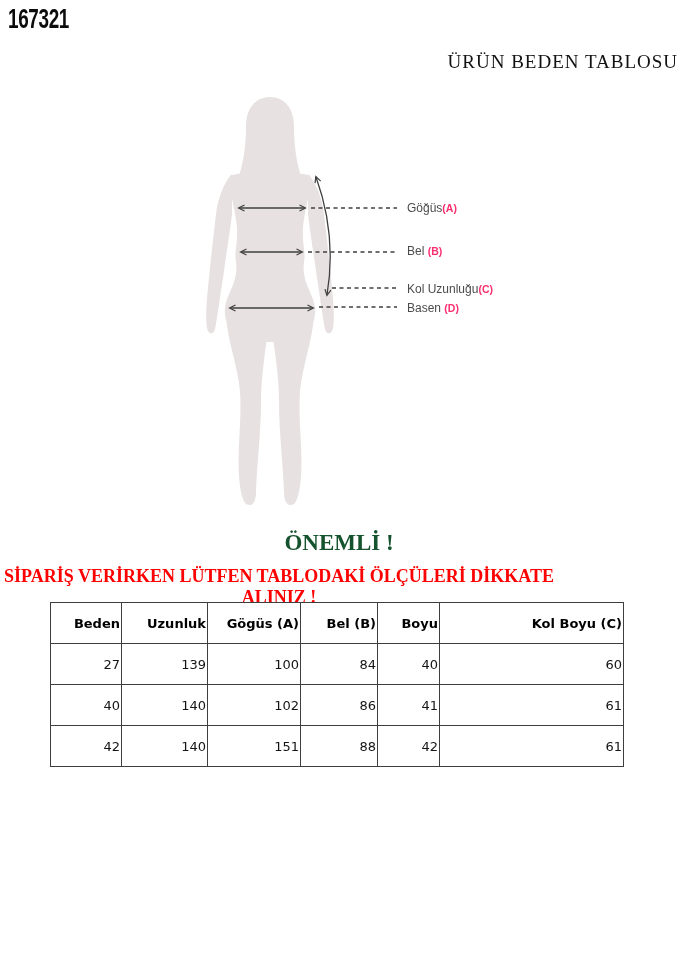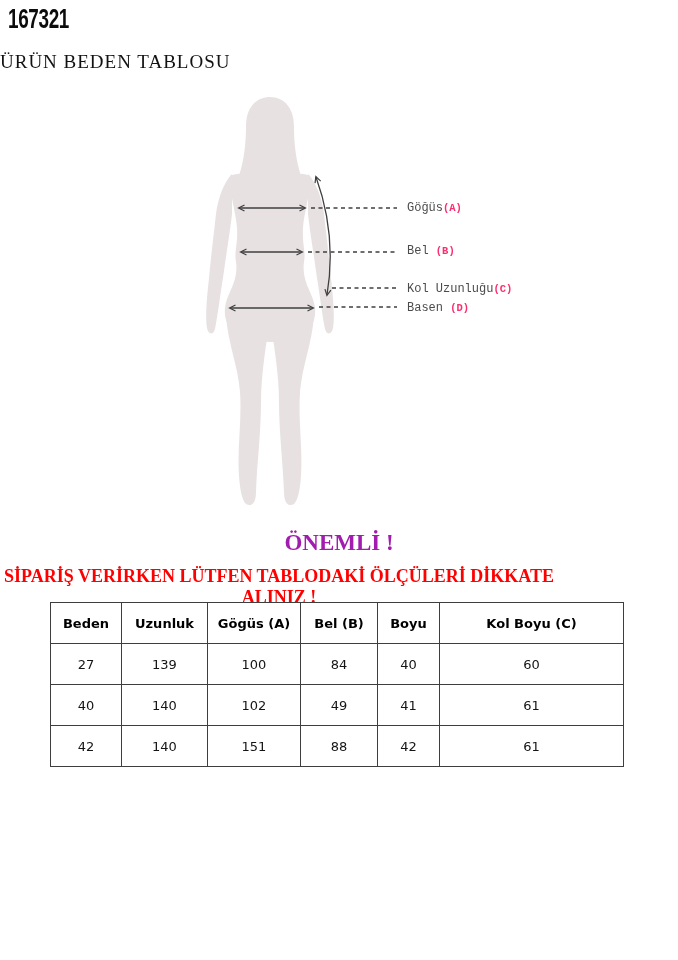--- a/index.html
+++ b/index.html
@@ -9,55 +9,55 @@
   }
   
   .product-code{
     position:absolute;left:8px;top:4px;
     font-family:"Liberation Sans",sans-serif;font-weight:bold;
     font-size:27px;color:#0c0c0c;letter-spacing:-0.5px;
     transform:scaleX(0.70);transform-origin:top left;
   }
   
   .page-title{
-    position:absolute;left:0;top:51px;width:678px;text-align:left;
+    position:absolute;left:0;top:51px;width:678px;text-align:right;
     font-family:"Liberation Serif",serif;font-size:19px;letter-spacing:1px;
     color:#121212;
   }
   
   .figure-svg{position:absolute;left:180px;top:80px;width:230px;height:440px;}
   
   .m-label{
     position:absolute;left:407px;
-    font-family:Liberation Mono, monospace;font-size:12px;color:#4b4b4b;
+    font-family:Liberation Sans, sans-serif;font-size:12px;color:#4b4b4b;
     white-space:pre;
   }
   .m-label .paren{font-size:10.5px;font-weight:bold;color:#fb2e6f;}
   .lbl-chest{top:201px;}
   .lbl-waist{top:244px;}
   .lbl-arm{top:282px;}
   .lbl-hip{top:301px;}
   
   .warn-heading{
     position:absolute;left:0;top:530px;width:678px;text-align:center;
     font-family:"Liberation Serif",serif;font-weight:bold;font-size:23px;
-    color:#a21caf;
+    color:#14532d;
   }
   .warn-subheading{
     position:absolute;left:0;top:566px;width:558px;text-align:center;
     font-family:"Liberation Serif",serif;font-weight:bold;font-size:18px;
     color:#ff0000;
   }
   
   .size-table{
     position:absolute;left:50px;top:602px;width:573px;
     border-collapse:collapse;table-layout:fixed;
   }
   .size-table th,.size-table td{
-    border:1px solid #3e3e3e;text-align:center;vertical-align:middle;
+    border:1px solid #3e3e3e;text-align:right;vertical-align:middle;
     font-family:"DejaVu Sans","Liberation Sans",sans-serif;
   }
   .size-table th{height:38px;font-size:13px;font-weight:bold;color:#000;}
   .size-table td{height:38px;font-size:13px;font-weight:normal;color:#141414;}
 </style>
 </head>
 <body>
 
 <div class="page">
 
@@ -138,21 +138,21 @@
         <td>139</td>
         <td>100</td>
         <td>84</td>
         <td>40</td>
         <td>60</td>
       </tr>
       <tr>
         <td>40</td>
         <td>140</td>
         <td>102</td>
-        <td>49</td>
+        <td>86</td>
         <td>41</td>
         <td>61</td>
       </tr>
       <tr>
         <td>42</td>
         <td>140</td>
         <td>151</td>
         <td>88</td>
         <td>42</td>
         <td>61</td>

